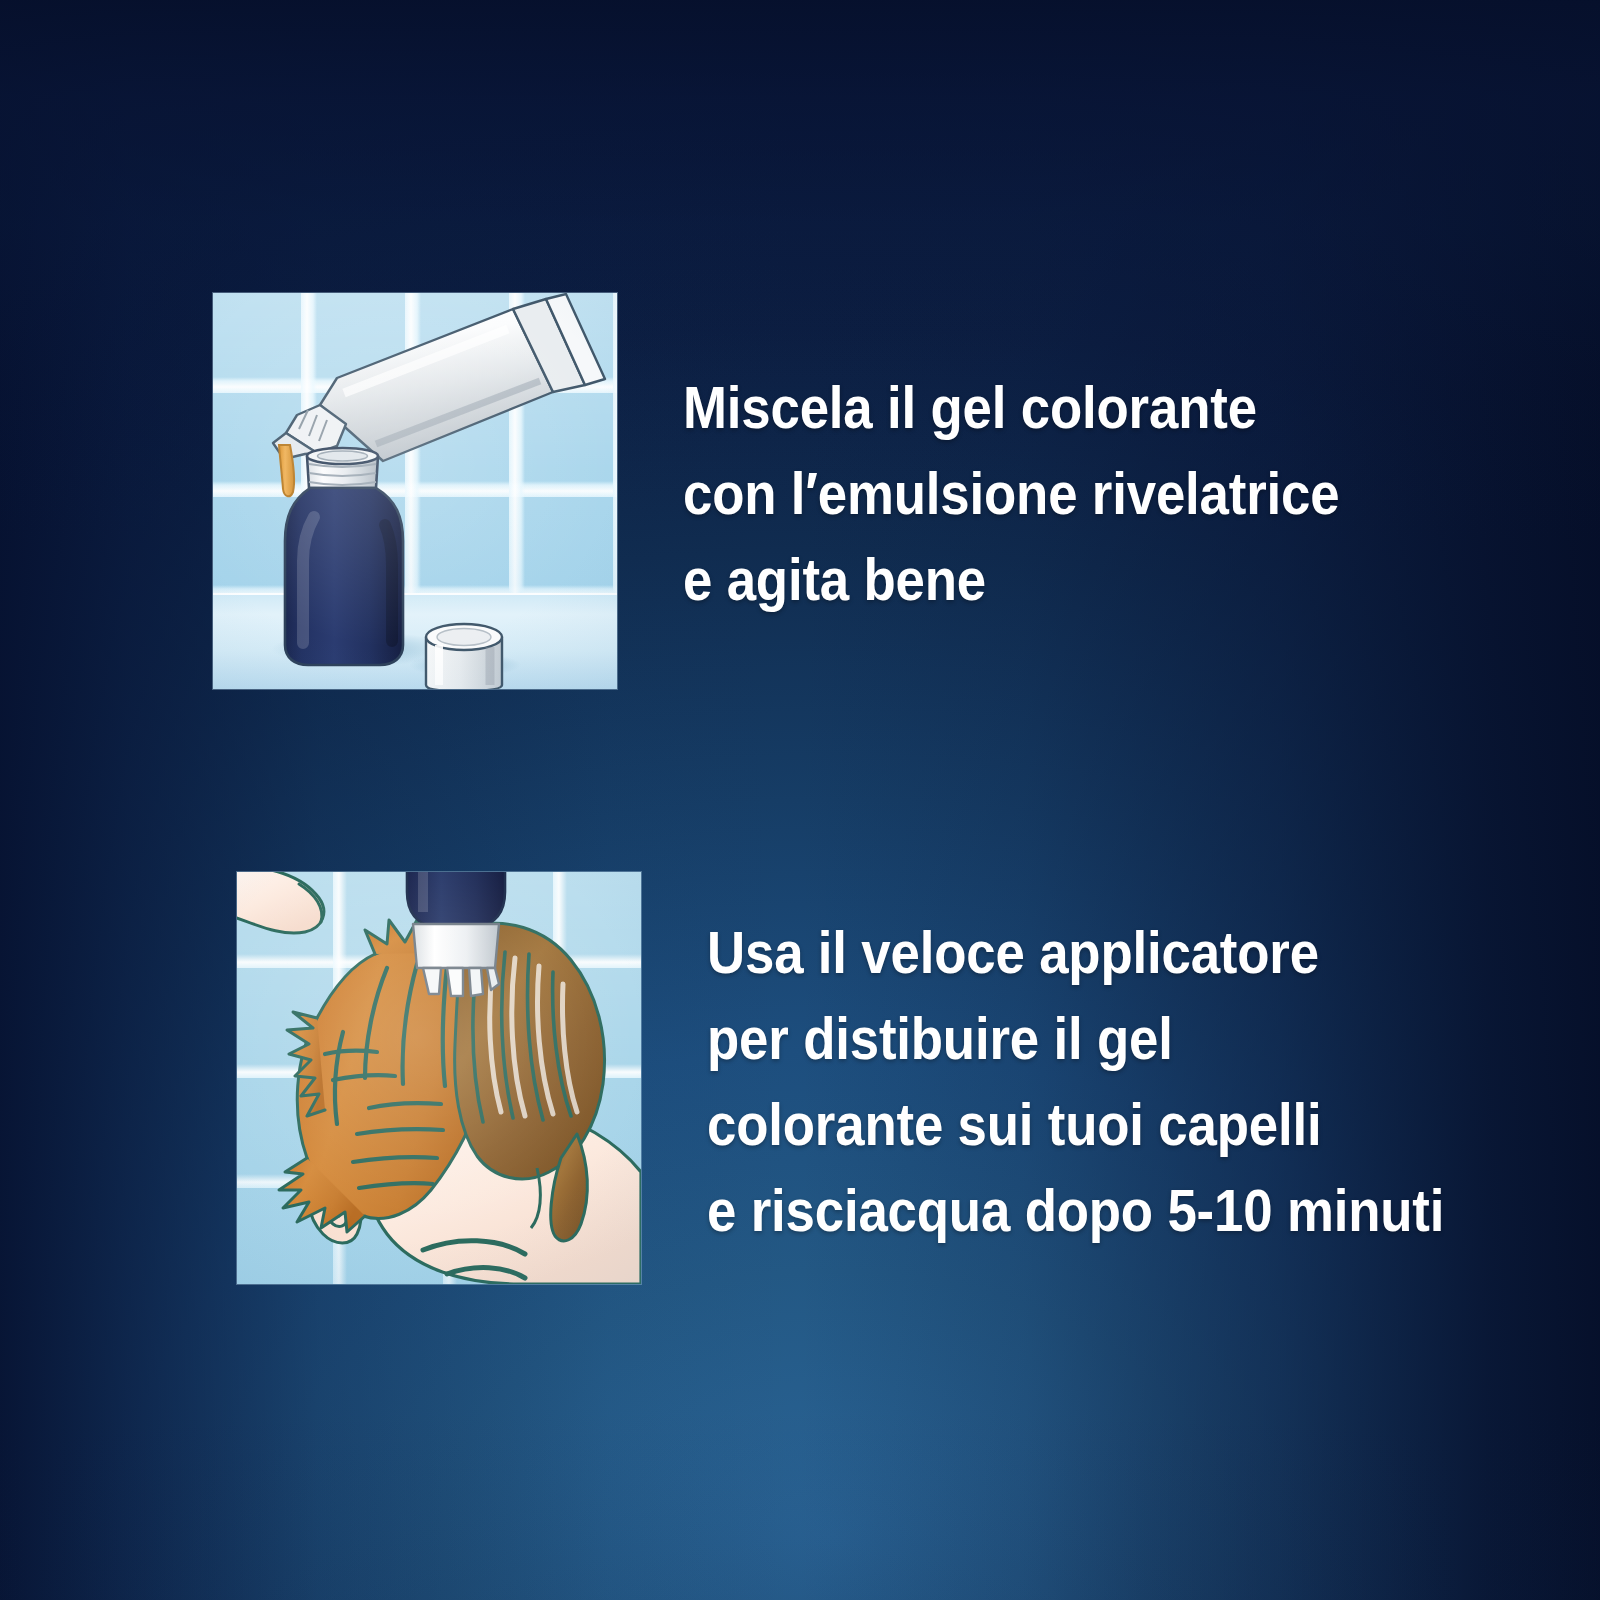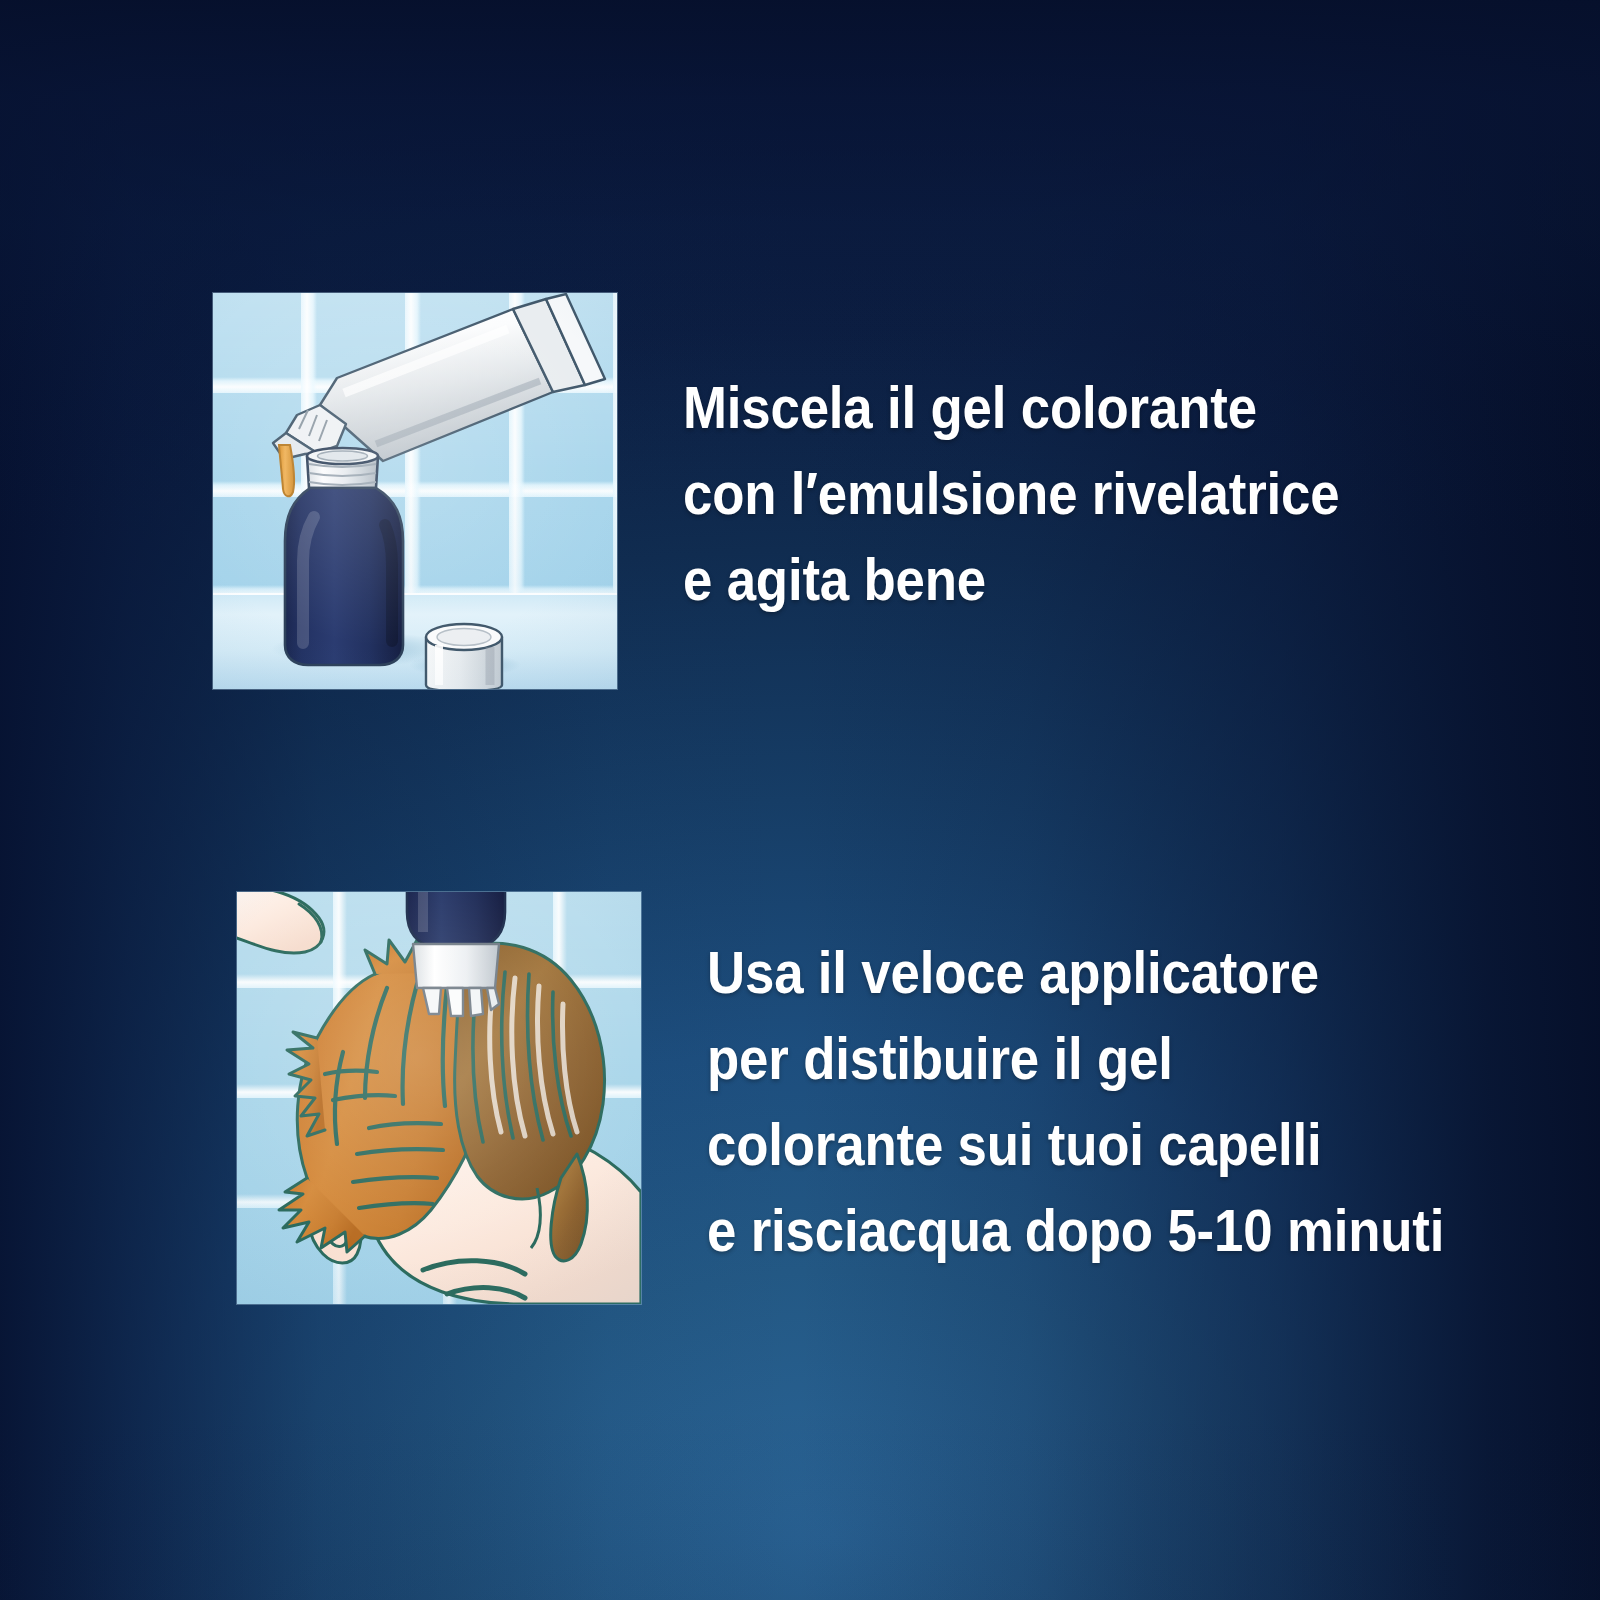--- a/index.html
+++ b/index.html
@@ -65,21 +65,21 @@
           rgba(10,26,58,0.10) 100%);
   }
 
   
   .step-row {
     position: absolute;
     display: flex;
     align-items: flex-start;
   }
   #step-1 { left: 213px; top: 293px; }
-  #step-2 { left: 213px; top: 892px; padding-left: 24px; }
+  #step-2 { left: 213px; top: 872px; padding-left: 24px; }
 
   .illustration {
     position: relative;
     width: 404px;
     height: 396px;
     flex: 0 0 auto;
     overflow: hidden;
     background: #cfe7f4;
     box-shadow: 0 0 0 1px rgba(180,215,235,0.35);
   }

